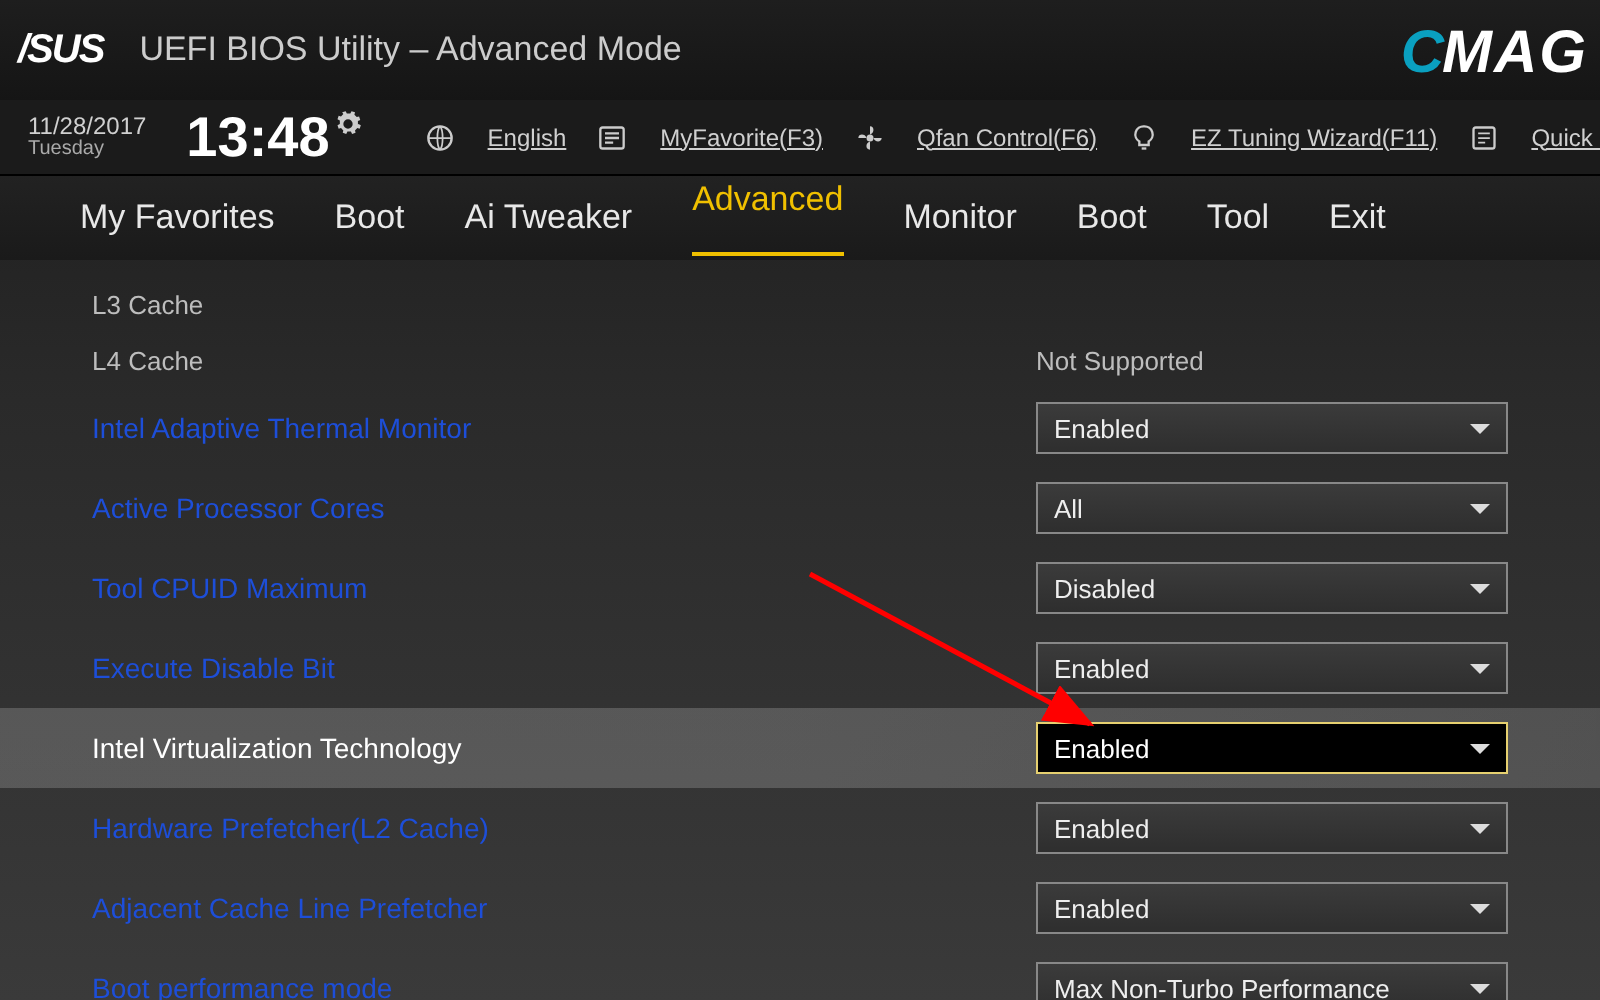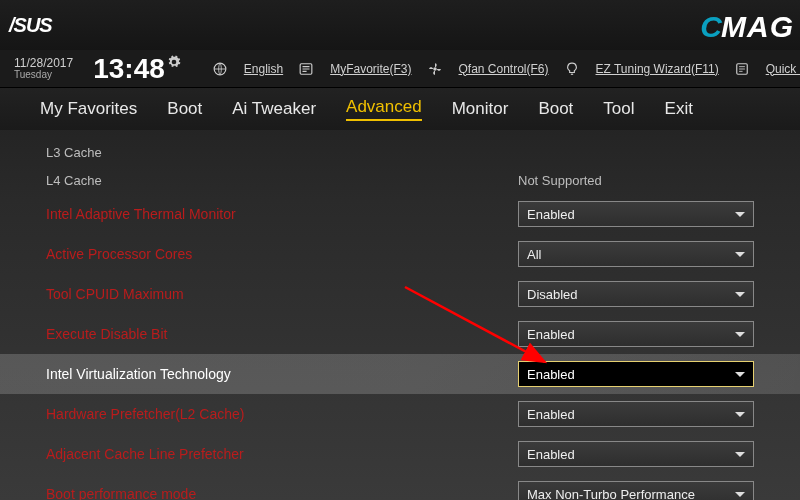--- a/index.html
+++ b/index.html
@@ -30,29 +30,29 @@
   .info-item { display: flex; align-items: center; gap: 17px; cursor: default; text-decoration: underline; }
   .sep { width: 1px; height: 28px; background: #444; }
   .ico { width: 14px; height: 14px; display: inline-block; }
 
   .tabs {
     height: 42px; display: flex; align-items: center; gap: 30px; padding: 0 40px;
     background: linear-gradient(180deg, #222 0%, #1a1a1a 100%);
     font-size: 17px; color: #e8e8e8;
   }
   .tab { cursor: pointer; }
-  .tab.active { color: #f0c000; border-bottom: 2px solid #f0c000; padding-bottom: 2px; }
+  .tab.active { color: #f0c000; border-bottom: 2px solid #f0c000; padding-bottom: 16px; }
 
   .content { padding: 8px 0 0 0; }
   .row {
     display: flex; align-items: center; height: 40px;
     padding: 0 46px;
   }
   .row.info { height: 28px; color: #c8c8c8; font-size: 13px; }
-  .row .label { flex: 1; font-size: 14px; color: #b91c1c; }
+  .row .label { flex: 1; font-size: 14px; color: #1d4ed8; }
   .row.info .label, .row.info .value { color: #bdbdbd; font-size: 13px; }
   .row.info .value { width: 236px; }
   .row.selected {
     background: linear-gradient(90deg, rgba(255,255,255,0.18), rgba(200,200,200,0.25), rgba(255,255,255,0.15));
   }
   .row.selected .label { color: #fff; }
 
   .dropdown {
     width: 236px; height: 26px;
     border: 1px solid #888; background: linear-gradient(#3b3b3b,#2e2e2e);
@@ -70,20 +70,21 @@
   .arrow {
     position: absolute; left: 400px; top: 282px; pointer-events: none;
   }
   .arrow svg { overflow: visible; }
 </style>
 </head>
 <body>
 
 <div class="header">
   <span class="logo">/SUS</span>
+  <span class="title">UEFI BIOS Utility – Advanced Mode</span>
 </div>
 
 <div class="brand">
   <span class="c">C</span>
   <span>MAG</span>
 </div>
 
 <div class="infobar">
   <div class="dt">
     <div class="date">11/28/2017</div>

